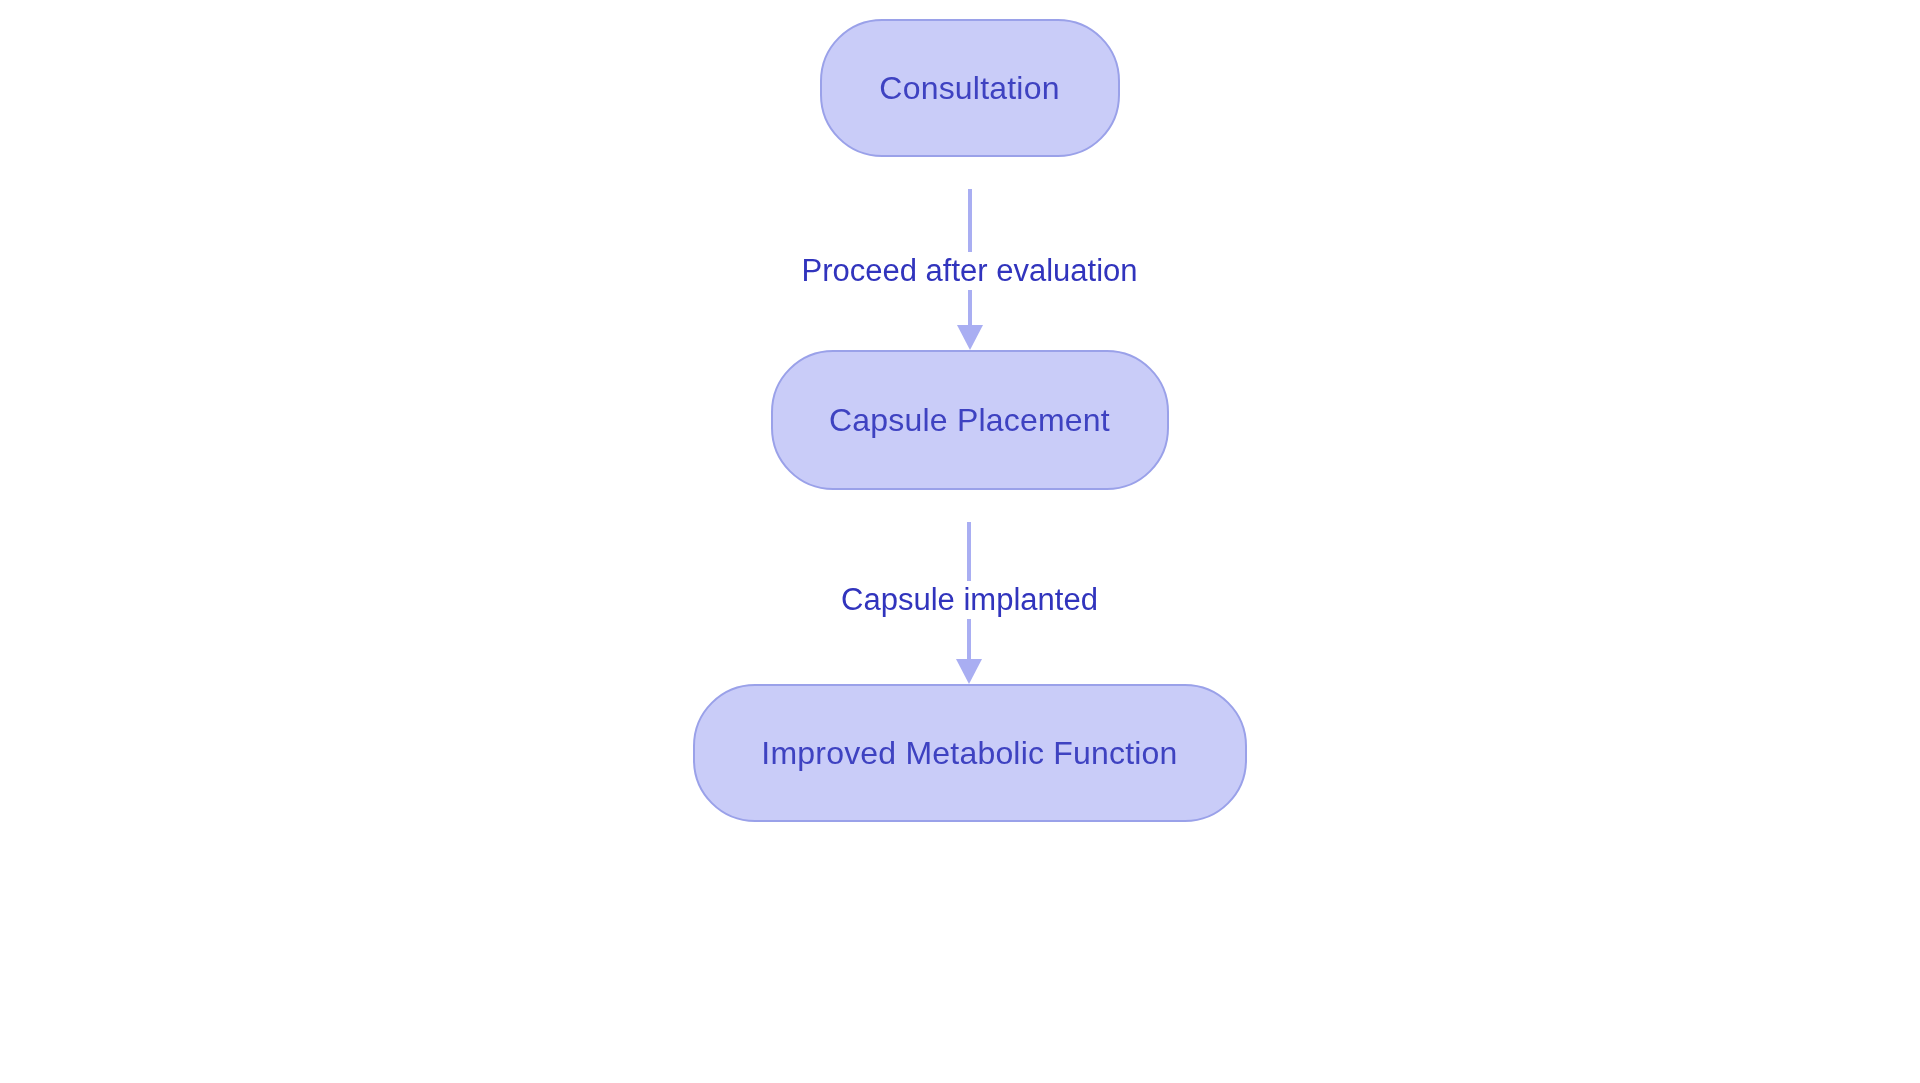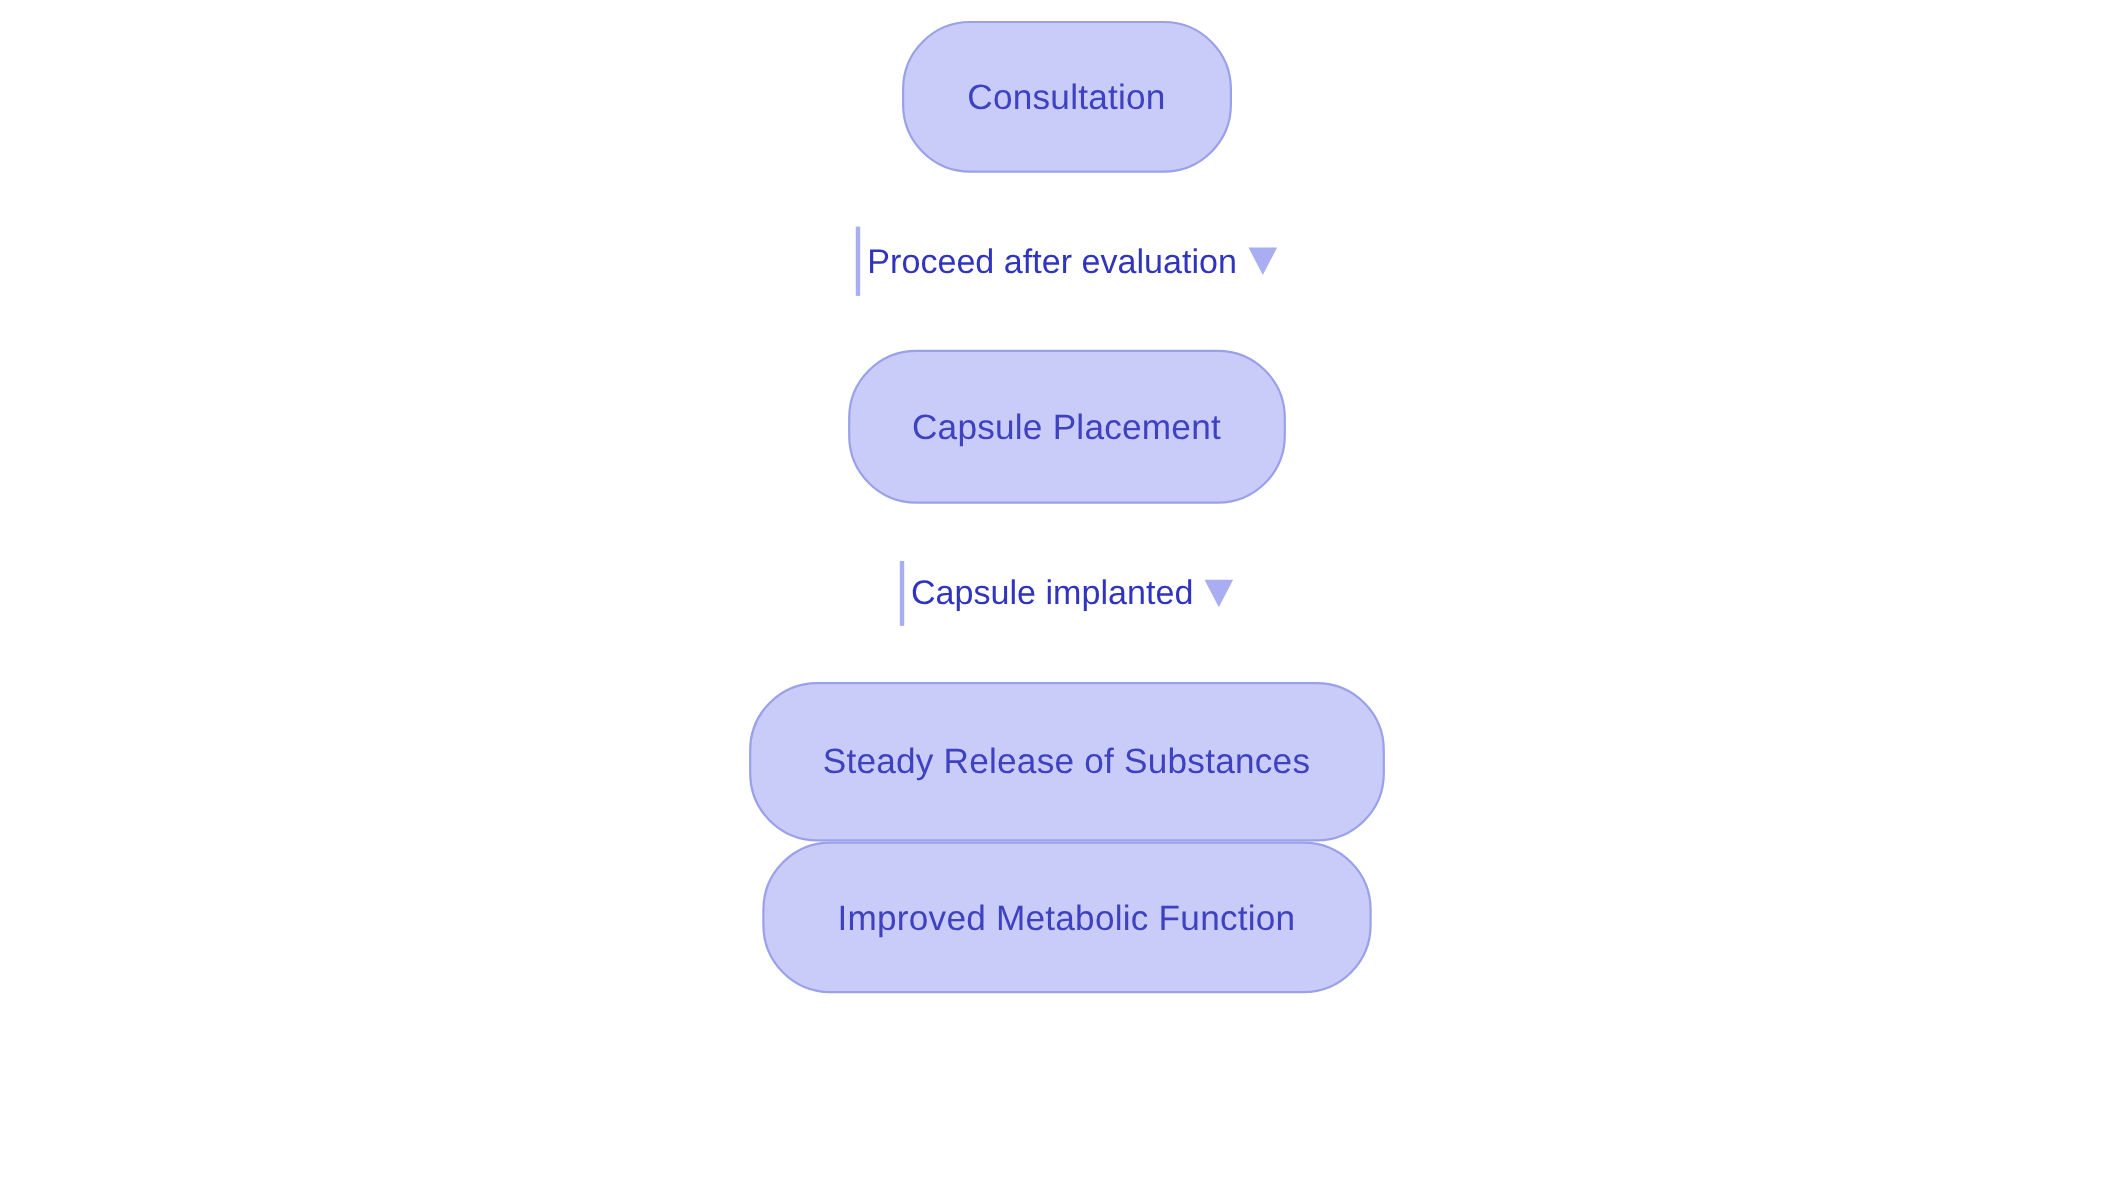--- a/index.html
+++ b/index.html
@@ -39,22 +39,24 @@
     letter-spacing: 0.2px;
     white-space: nowrap;
   }
   .n1 { width: 300px; height: 138px; }
   .n2 { width: 398px; height: 140px; align-items: center; }
   .n3 { width: 578px; height: 145px; }
   .n4 { width: 554px; height: 138px; }
   
   .connector {
     display: flex;
+    flex-direction: column;
     align-items: center;
     flex: 0 0 auto;
+    margin-top: 32px;
   }
   .c1 { height: 161px; }
   .c2 { height: 162px; }
   .c3 { height: 155px; }
   .seg {
     width: 4px;
     background: #a9aef2;
     flex: 0 0 auto;
   }
   .c1 .seg-top { height: 63px; }
@@ -98,22 +100,19 @@
     <span class="node-label">Capsule Placement</span>
   </div>
 
   <div class="connector c2">
     <div class="seg seg-top"></div>
     <div class="edge-label">Capsule implanted</div>
     <div class="seg seg-bottom"></div>
     <div class="arrowhead"></div>
   </div>
 
-  <div class="node n3">
-    <span class="node-label">Steady Release of Substances</span>
-  </div>
 
 
   <div class="node n4">
     <span class="node-label">Improved Metabolic Function</span>
   </div>
 
 </div>
 
 </body></html>

